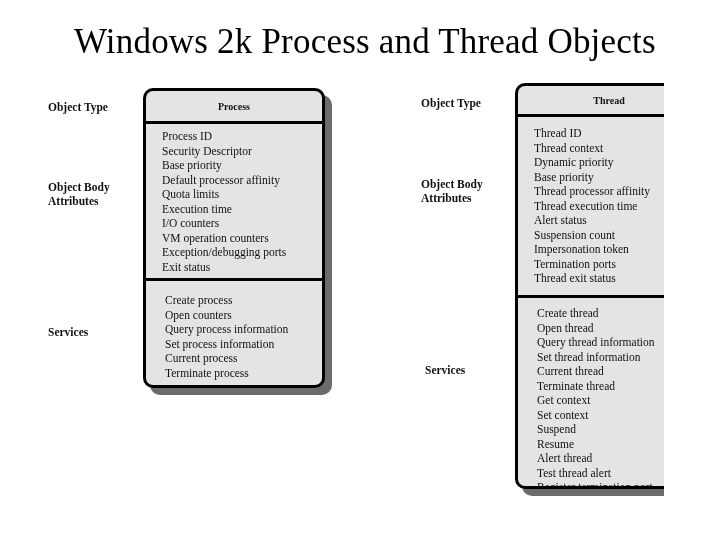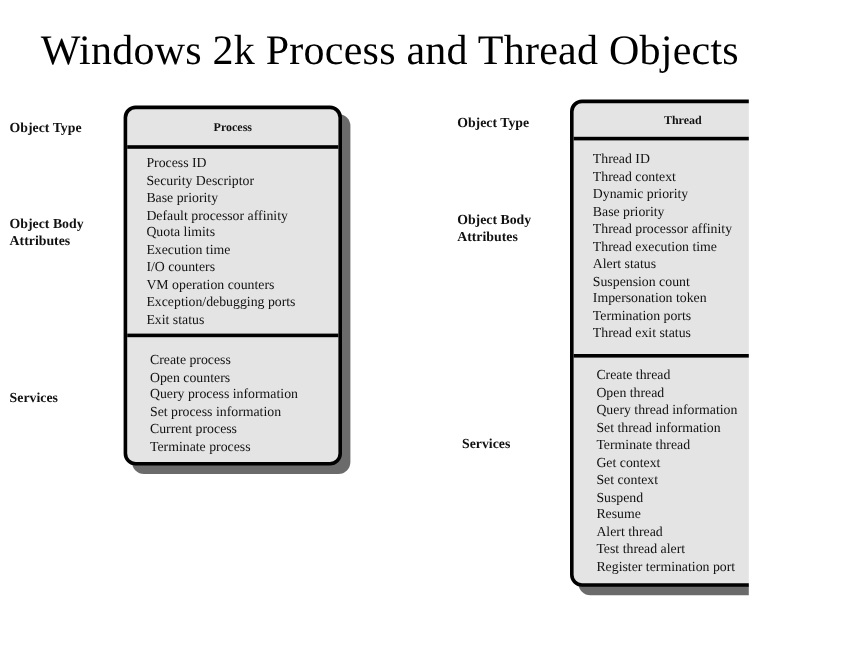--- a/index.html
+++ b/index.html
@@ -1,18 +1,18 @@
 <!DOCTYPE html>
 <html><head>
 <meta charset="utf-8">
 <style>
   html,body{margin:0;padding:0;background:#fff;}
   .slide{
     position:relative;width:624px;height:540px;background:#ffffff;
-    font-family:"Liberation Serif", serif;overflow:hidden;
+    font-family:"Liberation Serif", serif;overflow:hidden;margin-left:40px;
   }
   .title{
     position:absolute;left:34px;top:22px;font-size:35px;color:#000;
     white-space:nowrap;letter-spacing:0.2px;
   }
   .obj-box{
     position:absolute;background:#e4e4e4;border:3px solid #000;
     border-radius:10px;box-shadow:7px 7px 0 #6b6b6b;box-sizing:border-box;
   }
   .obj-header{
@@ -95,20 +95,21 @@
         <div class="list-line">Suspension count</div>
         <div class="list-line">Impersonation token</div>
         <div class="list-line">Termination ports</div>
         <div class="list-line">Thread exit status</div>
       </div>
     <div class="sect thr-svcs">
         <div class="list-line">Create thread</div>
         <div class="list-line">Open thread</div>
         <div class="list-line">Query thread information</div>
         <div class="list-line">Set thread information</div>
+        <div class="list-line">Current thread</div>
         <div class="list-line">Terminate thread</div>
         <div class="list-line">Get context</div>
         <div class="list-line">Set context</div>
         <div class="list-line">Suspend</div>
         <div class="list-line">Resume</div>
         <div class="list-line">Alert thread</div>
         <div class="list-line">Test thread alert</div>
         <div class="list-line">Register termination port</div>
       </div>
   </div>

